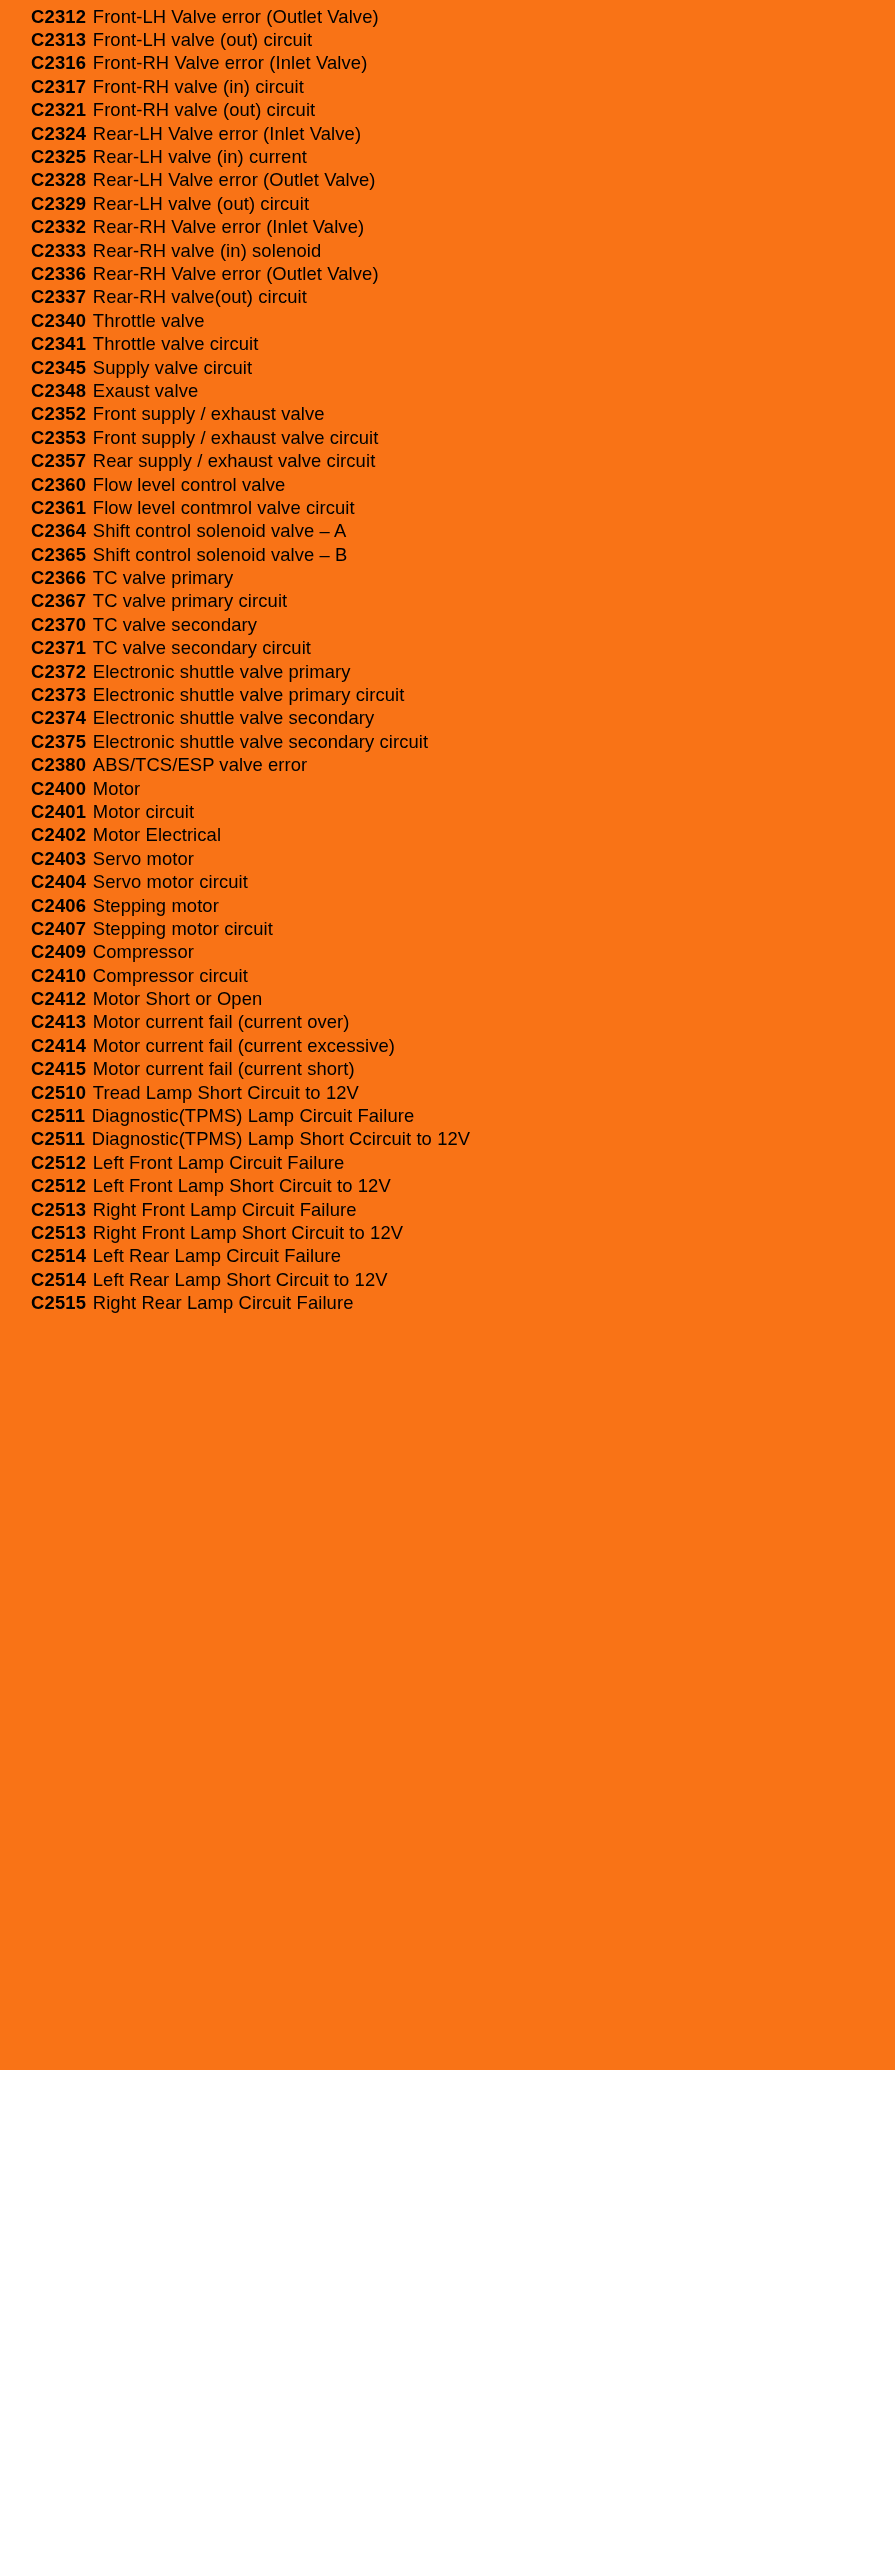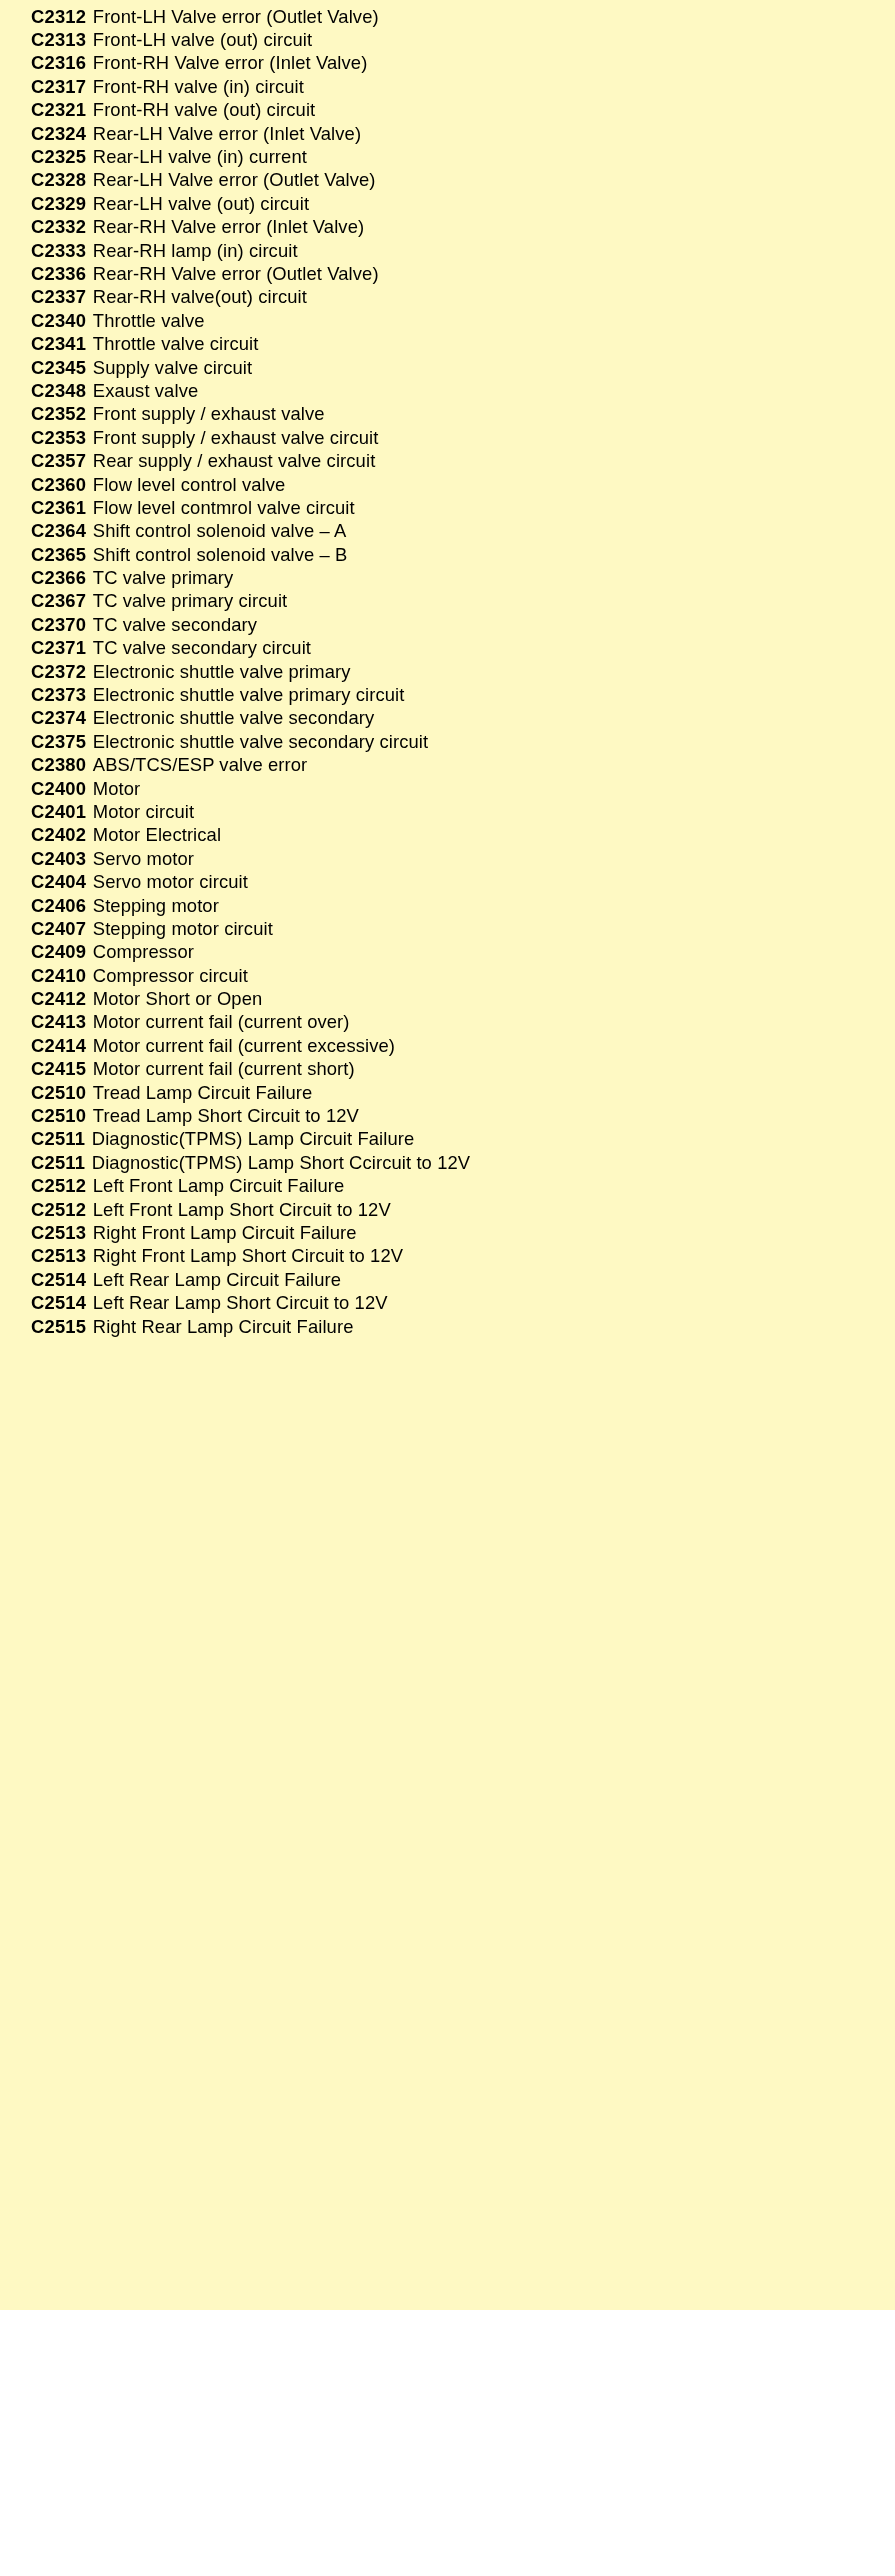--- a/index.html
+++ b/index.html
@@ -12,22 +12,22 @@
     width: 895px;
     height: 2576px;
     overflow: hidden;
     font-family: "Liberation Sans", sans-serif;
     color: #000000;
     -webkit-font-smoothing: antialiased;
   }
   .page {
     position: relative;
     width: 895px;
-    height: 2310px;
-    background: #fef9c3;
+    height: 2070px;
+    background: #f97316;
     box-sizing: border-box;
     padding: 4.7px 0 0 31px;
   }
   .code-list {
     list-style: none;
     margin: 0;
     padding: 0;
   }
   .code-row {
     display: block;
@@ -56,21 +56,21 @@
       <div class="code-row"><span class="dtc-code">C2312</span><span class="dtc-desc">Front-LH Valve error (Outlet Valve)</span></div>
       <div class="code-row"><span class="dtc-code">C2313</span><span class="dtc-desc">Front-LH valve (out) circuit</span></div>
       <div class="code-row"><span class="dtc-code">C2316</span><span class="dtc-desc">Front-RH Valve error (Inlet Valve)</span></div>
       <div class="code-row"><span class="dtc-code">C2317</span><span class="dtc-desc">Front-RH valve (in) circuit</span></div>
       <div class="code-row"><span class="dtc-code">C2321</span><span class="dtc-desc">Front-RH valve (out) circuit</span></div>
       <div class="code-row"><span class="dtc-code">C2324</span><span class="dtc-desc">Rear-LH Valve error (Inlet Valve)</span></div>
       <div class="code-row"><span class="dtc-code">C2325</span><span class="dtc-desc">Rear-LH valve (in) current</span></div>
       <div class="code-row"><span class="dtc-code">C2328</span><span class="dtc-desc">Rear-LH Valve error (Outlet Valve)</span></div>
       <div class="code-row"><span class="dtc-code">C2329</span><span class="dtc-desc">Rear-LH valve (out) circuit</span></div>
       <div class="code-row"><span class="dtc-code">C2332</span><span class="dtc-desc">Rear-RH Valve error (Inlet Valve)</span></div>
-      <div class="code-row"><span class="dtc-code">C2333</span><span class="dtc-desc">Rear-RH lamp (in) circuit</span></div>
+      <div class="code-row"><span class="dtc-code">C2333</span><span class="dtc-desc">Rear-RH valve (in) solenoid</span></div>
       <div class="code-row"><span class="dtc-code">C2336</span><span class="dtc-desc">Rear-RH Valve error (Outlet Valve)</span></div>
       <div class="code-row"><span class="dtc-code">C2337</span><span class="dtc-desc">Rear-RH valve(out) circuit</span></div>
       <div class="code-row"><span class="dtc-code">C2340</span><span class="dtc-desc">Throttle valve</span></div>
       <div class="code-row"><span class="dtc-code">C2341</span><span class="dtc-desc">Throttle valve circuit</span></div>
       <div class="code-row"><span class="dtc-code">C2345</span><span class="dtc-desc">Supply valve circuit</span></div>
       <div class="code-row"><span class="dtc-code">C2348</span><span class="dtc-desc">Exaust valve</span></div>
       <div class="code-row"><span class="dtc-code">C2352</span><span class="dtc-desc">Front supply / exhaust valve</span></div>
       <div class="code-row"><span class="dtc-code">C2353</span><span class="dtc-desc">Front supply / exhaust valve circuit</span></div>
       <div class="code-row"><span class="dtc-code">C2357</span><span class="dtc-desc">Rear supply / exhaust valve circuit</span></div>
       <div class="code-row"><span class="dtc-code">C2360</span><span class="dtc-desc">Flow level control valve</span></div>
@@ -92,21 +92,20 @@
       <div class="code-row"><span class="dtc-code">C2403</span><span class="dtc-desc">Servo motor</span></div>
       <div class="code-row"><span class="dtc-code">C2404</span><span class="dtc-desc">Servo motor circuit</span></div>
       <div class="code-row"><span class="dtc-code">C2406</span><span class="dtc-desc">Stepping motor</span></div>
       <div class="code-row"><span class="dtc-code">C2407</span><span class="dtc-desc">Stepping motor circuit</span></div>
       <div class="code-row"><span class="dtc-code">C2409</span><span class="dtc-desc">Compressor</span></div>
       <div class="code-row"><span class="dtc-code">C2410</span><span class="dtc-desc">Compressor circuit</span></div>
       <div class="code-row"><span class="dtc-code">C2412</span><span class="dtc-desc">Motor Short or Open</span></div>
       <div class="code-row"><span class="dtc-code">C2413</span><span class="dtc-desc">Motor current fail (current over)</span></div>
       <div class="code-row"><span class="dtc-code">C2414</span><span class="dtc-desc">Motor current fail (current excessive)</span></div>
       <div class="code-row"><span class="dtc-code">C2415</span><span class="dtc-desc">Motor current fail (current short)</span></div>
-      <div class="code-row"><span class="dtc-code">C2510</span><span class="dtc-desc">Tread Lamp Circuit Failure</span></div>
       <div class="code-row"><span class="dtc-code">C2510</span><span class="dtc-desc">Tread Lamp Short Circuit to 12V</span></div>
       <div class="code-row"><span class="dtc-code">C2511</span><span class="dtc-desc">Diagnostic(TPMS) Lamp Circuit Failure</span></div>
       <div class="code-row"><span class="dtc-code">C2511</span><span class="dtc-desc">Diagnostic(TPMS) Lamp Short Ccircuit to 12V</span></div>
       <div class="code-row"><span class="dtc-code">C2512</span><span class="dtc-desc">Left Front Lamp Circuit Failure</span></div>
       <div class="code-row"><span class="dtc-code">C2512</span><span class="dtc-desc">Left Front Lamp Short Circuit to 12V</span></div>
       <div class="code-row"><span class="dtc-code">C2513</span><span class="dtc-desc">Right Front Lamp Circuit Failure</span></div>
       <div class="code-row"><span class="dtc-code">C2513</span><span class="dtc-desc">Right Front Lamp Short Circuit to 12V</span></div>
       <div class="code-row"><span class="dtc-code">C2514</span><span class="dtc-desc">Left Rear Lamp Circuit Failure</span></div>
       <div class="code-row"><span class="dtc-code">C2514</span><span class="dtc-desc">Left Rear Lamp Short Circuit to 12V</span></div>
       <div class="code-row"><span class="dtc-code">C2515</span><span class="dtc-desc">Right Rear Lamp Circuit Failure</span></div>

